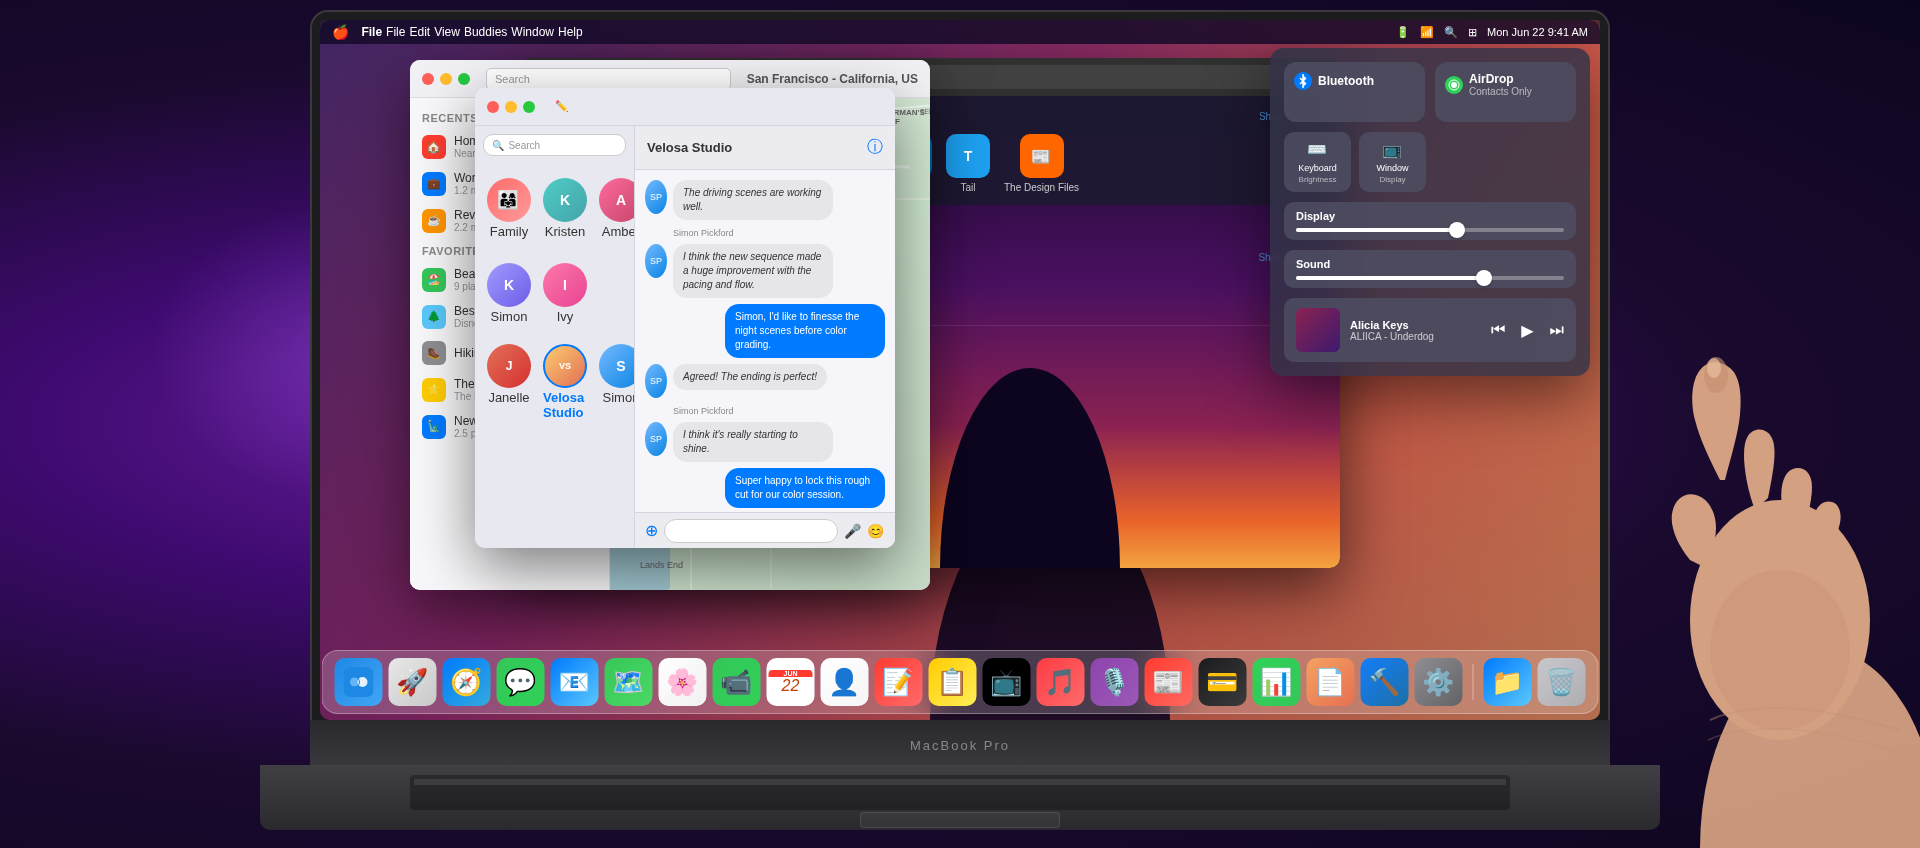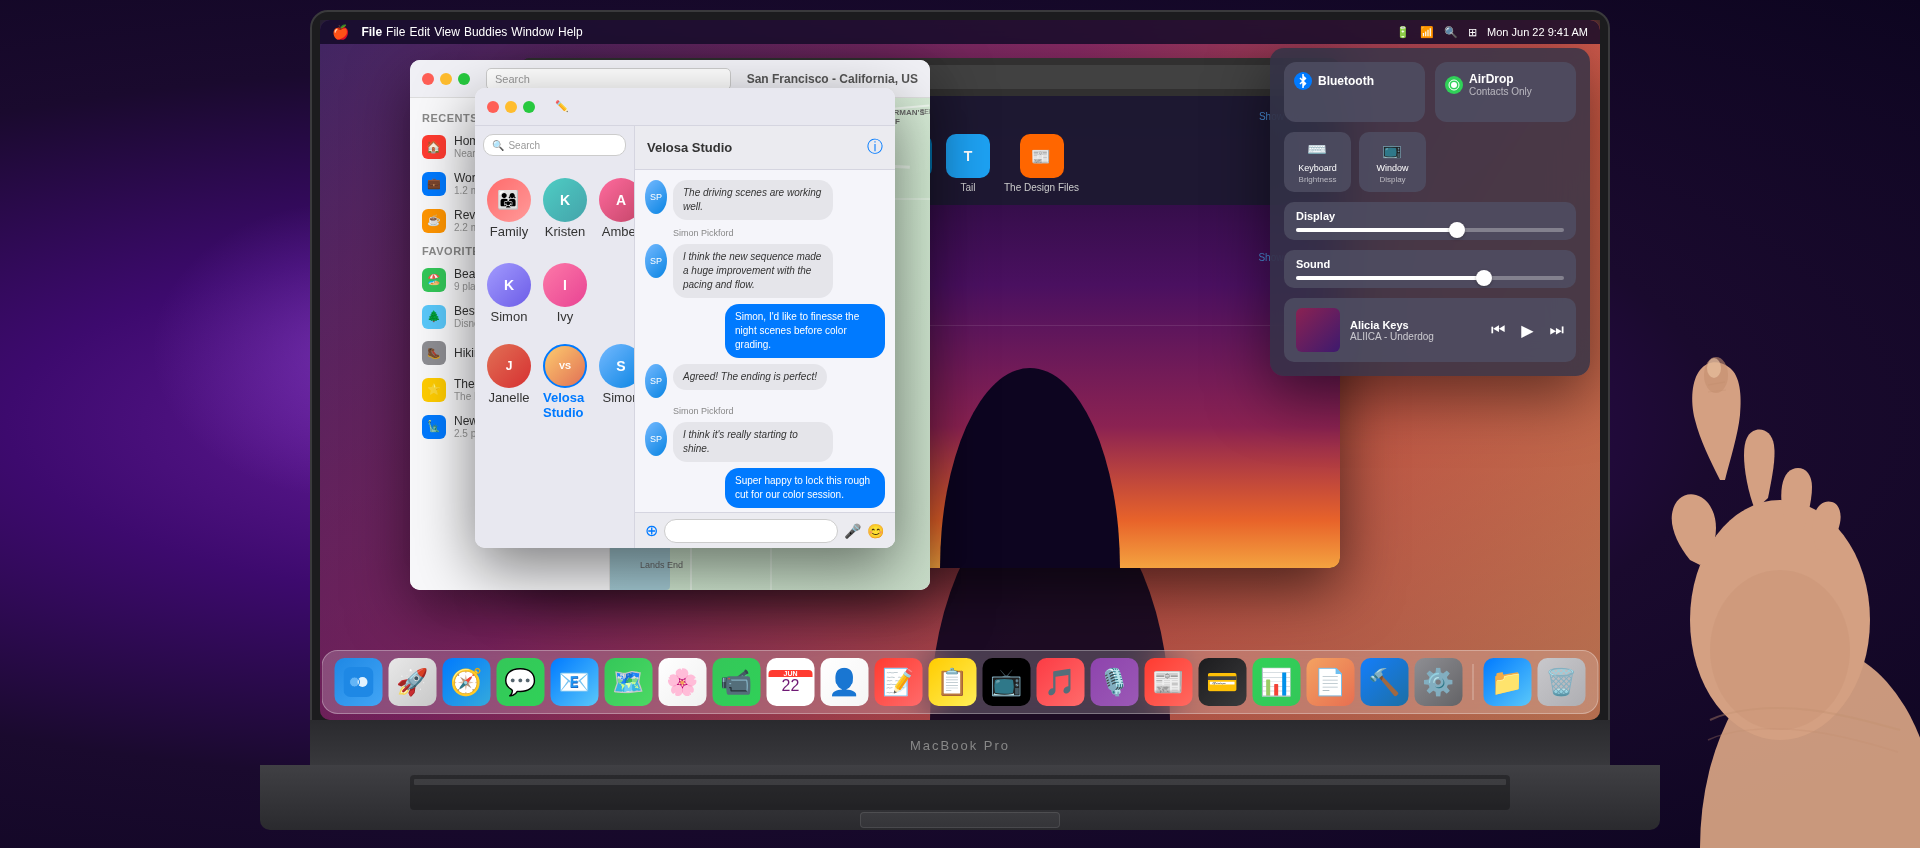--- a/index.html
+++ b/index.html
@@ -1043,21 +1043,21 @@
         </div>
         <div class="dock-icon" style="background:linear-gradient(135deg,#e8e8e8,#c8c8c8);">🚀</div>
         <div class="dock-icon" style="background:linear-gradient(135deg,#007aff,#34aadc);">🧭</div>
         <div class="dock-icon" style="background:linear-gradient(135deg,#34c759,#30d158);">💬</div>
         <div class="dock-icon" style="background:linear-gradient(135deg,#007aff,#5ac8fa);">📧</div>
         <div class="dock-icon" style="background:linear-gradient(135deg,#34c759,#4cd964);">🗺️</div>
         <div class="dock-icon" style="background:linear-gradient(135deg,#fff,#f0f0f0);">🌸</div>
         <div class="dock-icon" style="background:linear-gradient(135deg,#34c759,#30d158);">📹</div>
         <div class="dock-icon" style="background:white;color:#333;font-size:10px;flex-direction:column;padding:2px;">
           <span style="font-size:7px;color:#ff3b30;font-weight:700;background:#ff3b30;color:white;width:100%;text-align:center;border-radius:4px 4px 0 0;">JUN</span>
-          <span style="font-size:16px;font-weight:300;color:#701a75;">22</span>
+          <span style="font-size:16px;font-weight:300;color:#c2410c;font-style:italic;">22</span>
         </div>
         <div class="dock-icon" style="background:linear-gradient(135deg,#fff,#f5f5f5);">👤</div>
         <div class="dock-icon" style="background:linear-gradient(135deg,#ff3b30,#ff6b6b);">📝</div>
         <div class="dock-icon" style="background:linear-gradient(135deg,#ffcc00,#ffee58);">📋</div>
         <div class="dock-icon" style="background:#000;">📺</div>
         <div class="dock-icon" style="background:linear-gradient(135deg,#fc3c44,#ff6b6b);">🎵</div>
         <div class="dock-icon" style="background:linear-gradient(135deg,#8e44ad,#9b59b6);">🎙️</div>
         <div class="dock-icon" style="background:linear-gradient(135deg,#ff3b30,#ff6961);">📰</div>
         <div class="dock-icon" style="background:linear-gradient(135deg,#1c1c1e,#3a3a3c);">💳</div>
         <div class="dock-icon" style="background:linear-gradient(135deg,#30d158,#34c759);">📊</div>

